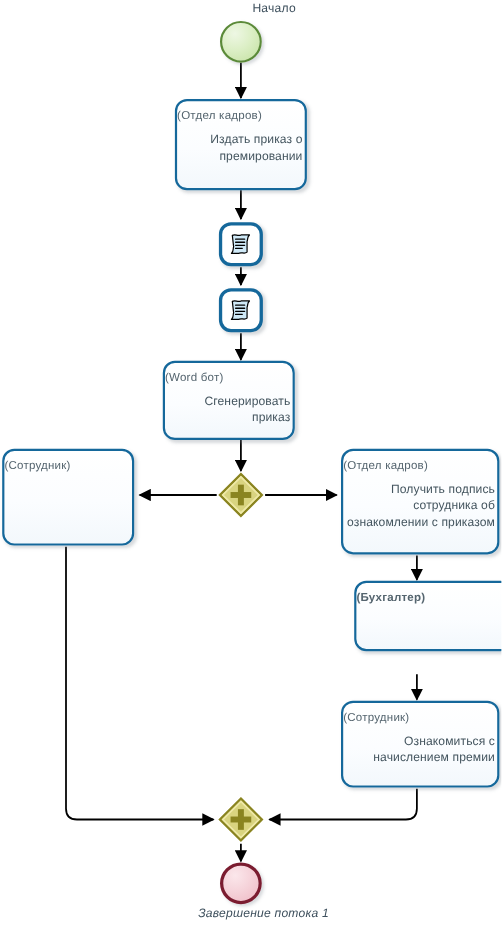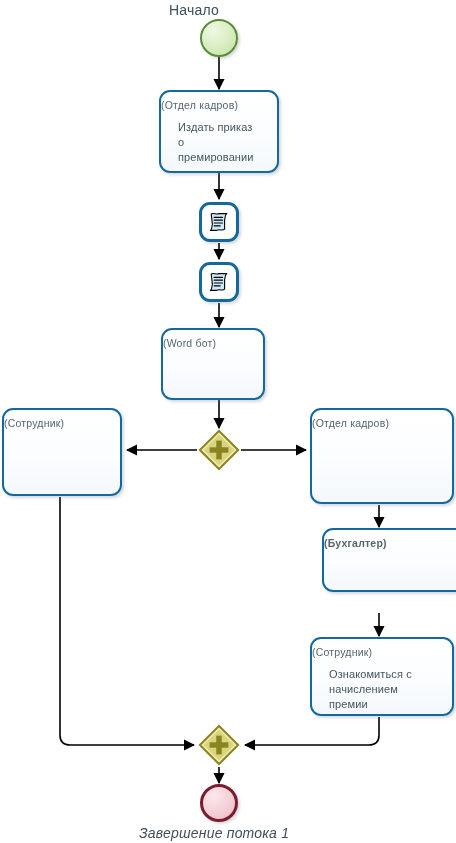--- a/index.html
+++ b/index.html
@@ -20,23 +20,23 @@
   #svg-layer {
     position: absolute;
     left: 0; top: 0;
     width: 456px;
     height: 843px;
   }
 
   
   .evt-label {
     position: absolute;
-    font-size: 14px;
+    font-size: 11px;
     color: #3d4f5c;
-    text-align: left;
+    text-align: right;
     white-space: nowrap;
     letter-spacing: 0.2px;
   }
 
   
   .task {
     position: absolute;
     box-sizing: border-box;
     border: 2px solid #15689b;
     border-radius: 11px;
@@ -49,24 +49,24 @@
     color: #55656f;
     text-align: left;
     line-height: 13px;
     letter-spacing: 0.2px;
     white-space: nowrap;
   }
   .task .body {
     margin-top: 8px;
     font-size: 11px;
     color: #44555f;
-    text-align: left;
+    text-align: right;
     line-height: 15px;
     letter-spacing: 0.1px;
-    padding: 0 17px;
+    padding: 0 2px;
   }
 
   
   .script-task {
     position: absolute;
     box-sizing: border-box;
     width: 40px;
     height: 40px;
     border: 3px solid #15689b;
     border-radius: 11px;
@@ -174,41 +174,43 @@
                C4.6 17.4 3.6 15.4 4.4 13.4 Z" fill="#cfe9f7" stroke="#000000" stroke-width="1.1" stroke-linejoin="round"></path>
       <g stroke="#000000" stroke-width="1.2" stroke-linecap="round">
         <line x1="6.2" y1="6.4" x2="14.4" y2="6.4"></line>
         <line x1="6.2" y1="9.2" x2="14.4" y2="9.2"></line>
         <line x1="6.2" y1="12.0" x2="14.4" y2="12.0"></line>
         <line x1="6.2" y1="14.8" x2="12.2" y2="14.8"></line>
       </g>
     </svg>
   </div>
 
-  <div class="task" style="left:161px; top:328px; width:104px; height:72px;">
+  <div class="task" style="left:148px; top:328px; width:120px; height:72px;">
     <div class="role">(Word бот)</div>
+    <div class="body">Сгенерировать приказ</div>
   </div>
 
   <div class="gateway" style="left:198px; top:429px;">
     <svg width="42" height="42" viewBox="0 0 42 42">
       <polygon points="21,2 40,21 21,40 2,21" fill="#d9d480" stroke="#8a8420" stroke-width="2.2"></polygon>
       <polygon points="21,4.6 37.4,21 21,37.4 4.6,21" fill="none" stroke="#efe9a8" stroke-width="1.6"></polygon>
       <g fill="#8a8420">
         <rect x="18.3" y="11.6" width="5.4" height="18.8"></rect>
         <rect x="11.6" y="18.3" width="18.8" height="5.4"></rect>
       </g>
     </svg>
   </div>
 
   <div class="task" style="left:2px; top:408px; width:120px; height:88px;">
     <div class="role">(Сотрудник)</div>
   </div>
 
   <div class="task" style="left:310px; top:408px; width:144px; height:96px;">
     <div class="role">(Отдел кадров)</div>
+    <div class="body">Получить подпись сотрудника об ознакомлении с приказом</div>
   </div>
 
   <div class="task" style="left:322px; top:528px; width:144px; height:64px;font-weight:bold;">
     <div class="role">(Бухгалтер)</div>
   </div>
 
   <div class="task" style="left:310px; top:637px; width:144px; height:79px;">
     <div class="role">(Сотрудник)</div>
     <div class="body">Ознакомиться с начислением премии</div>
   </div>

